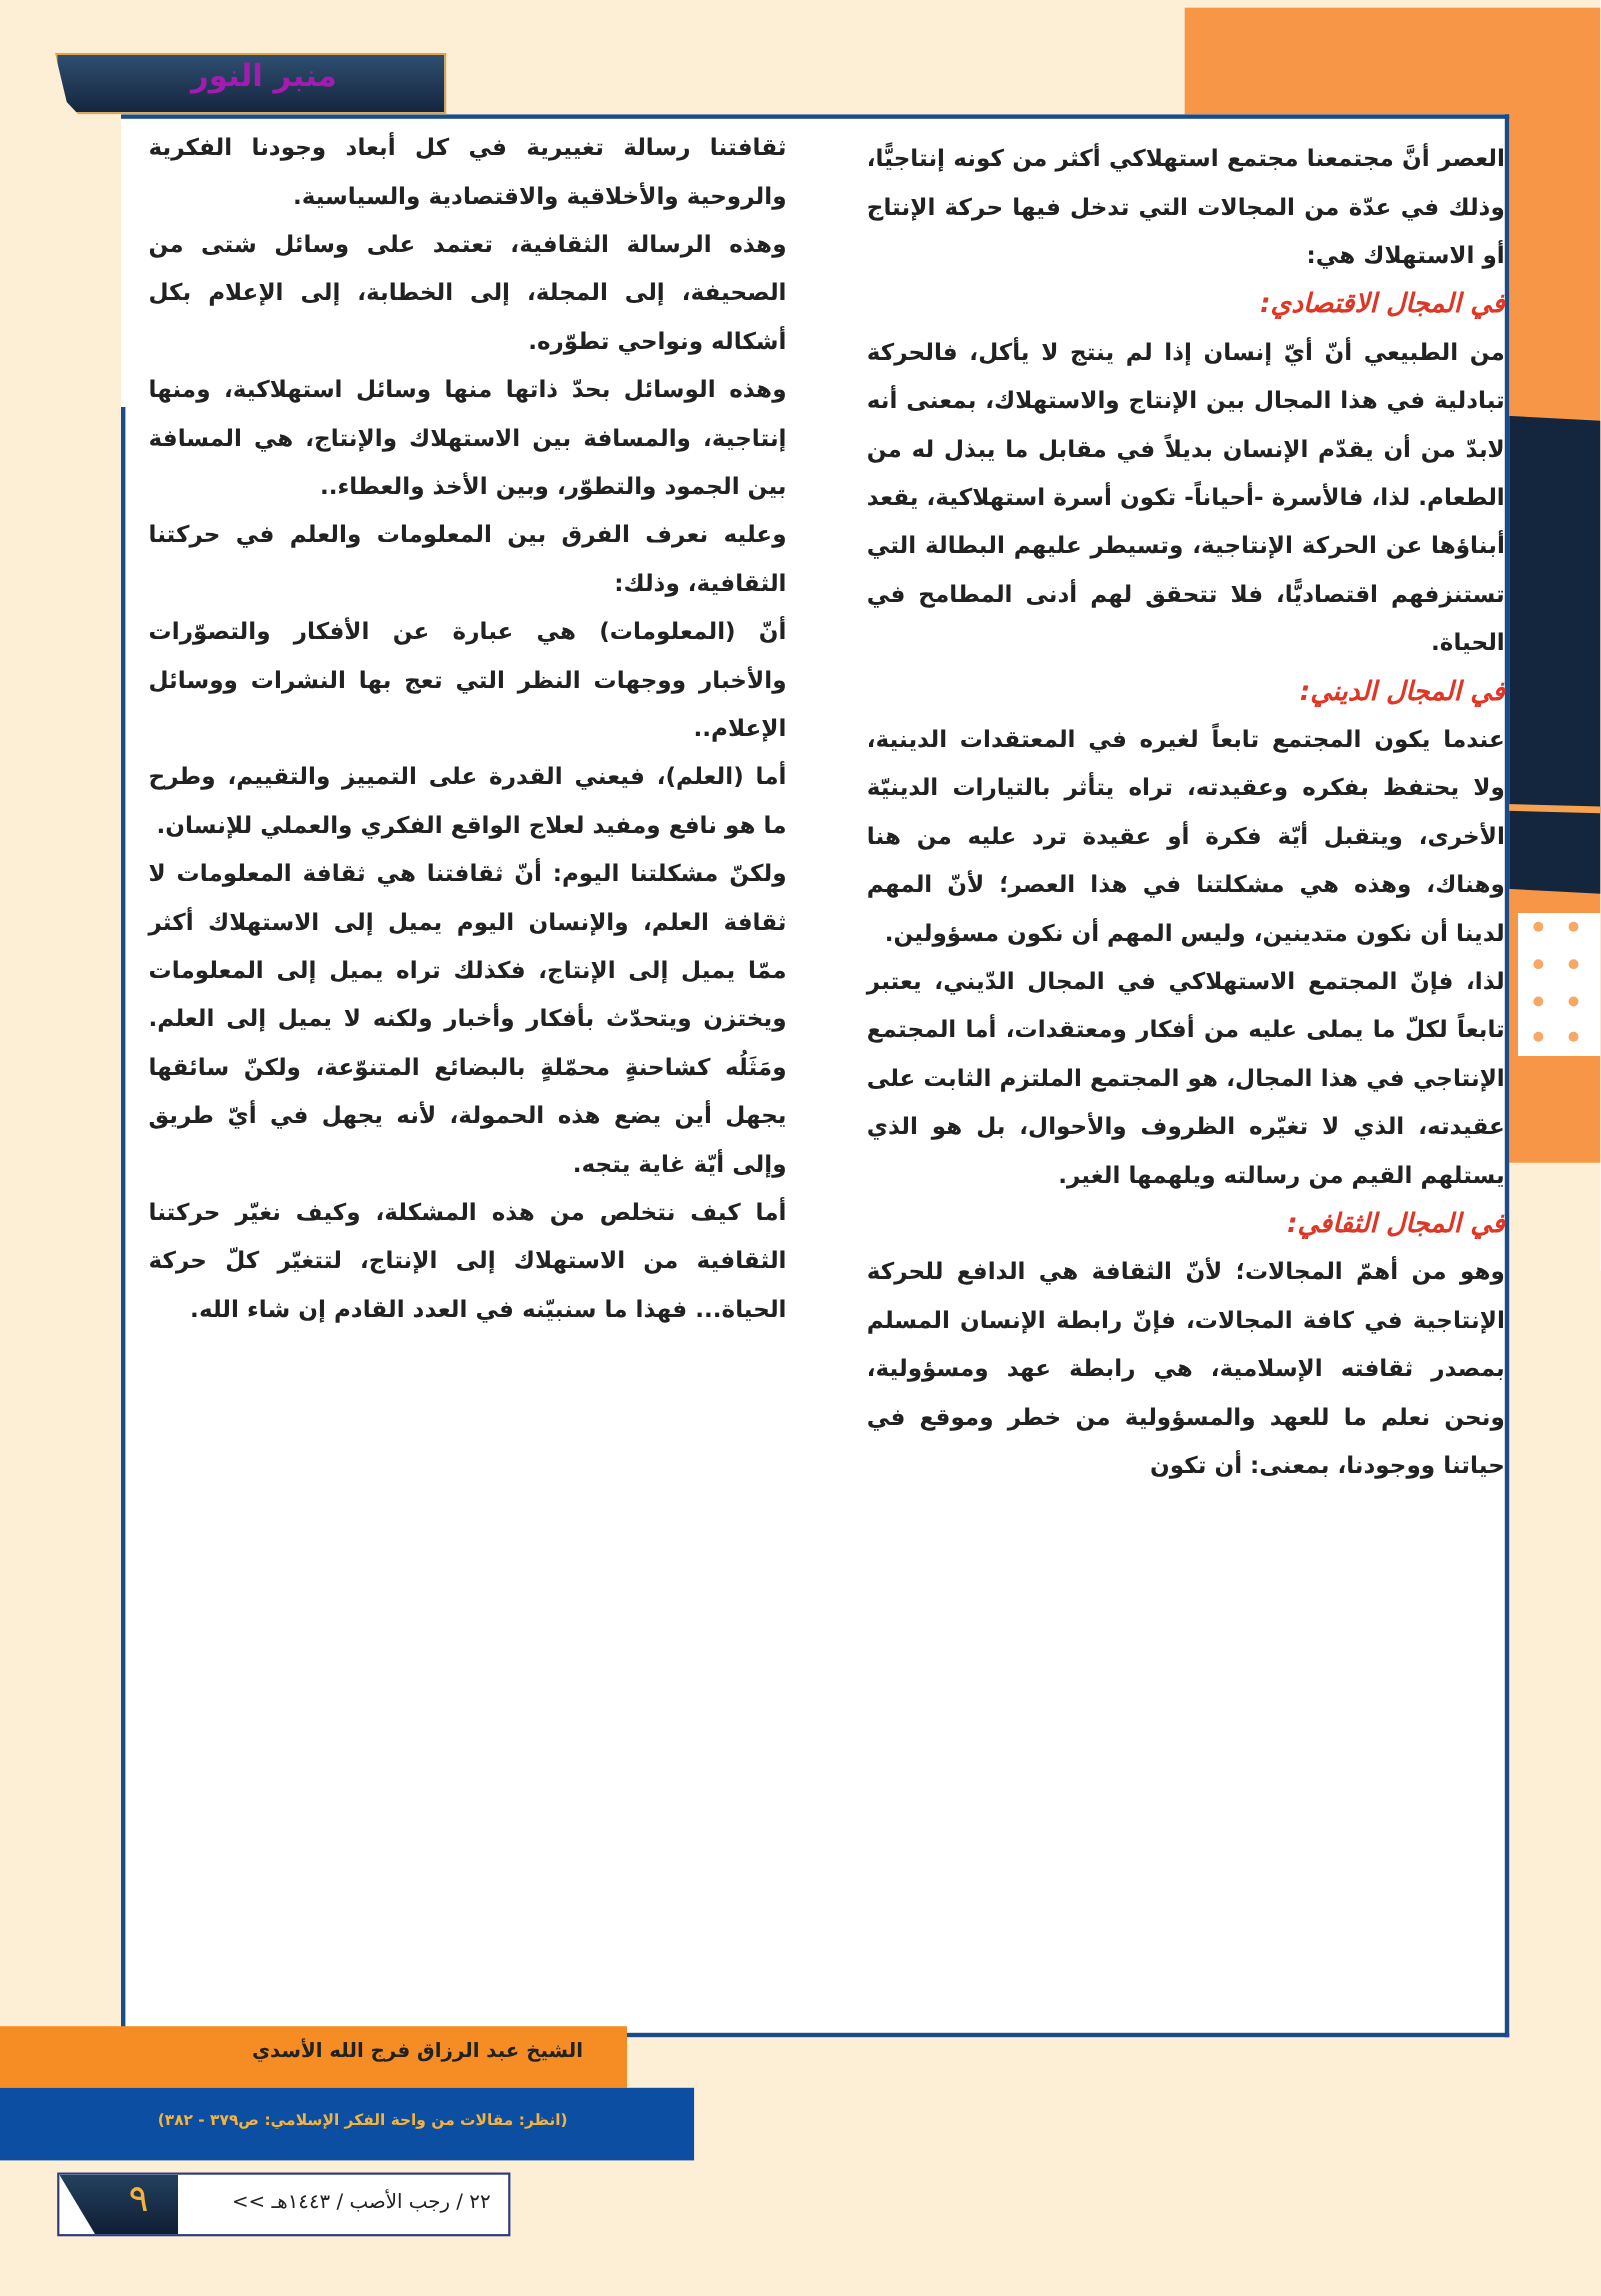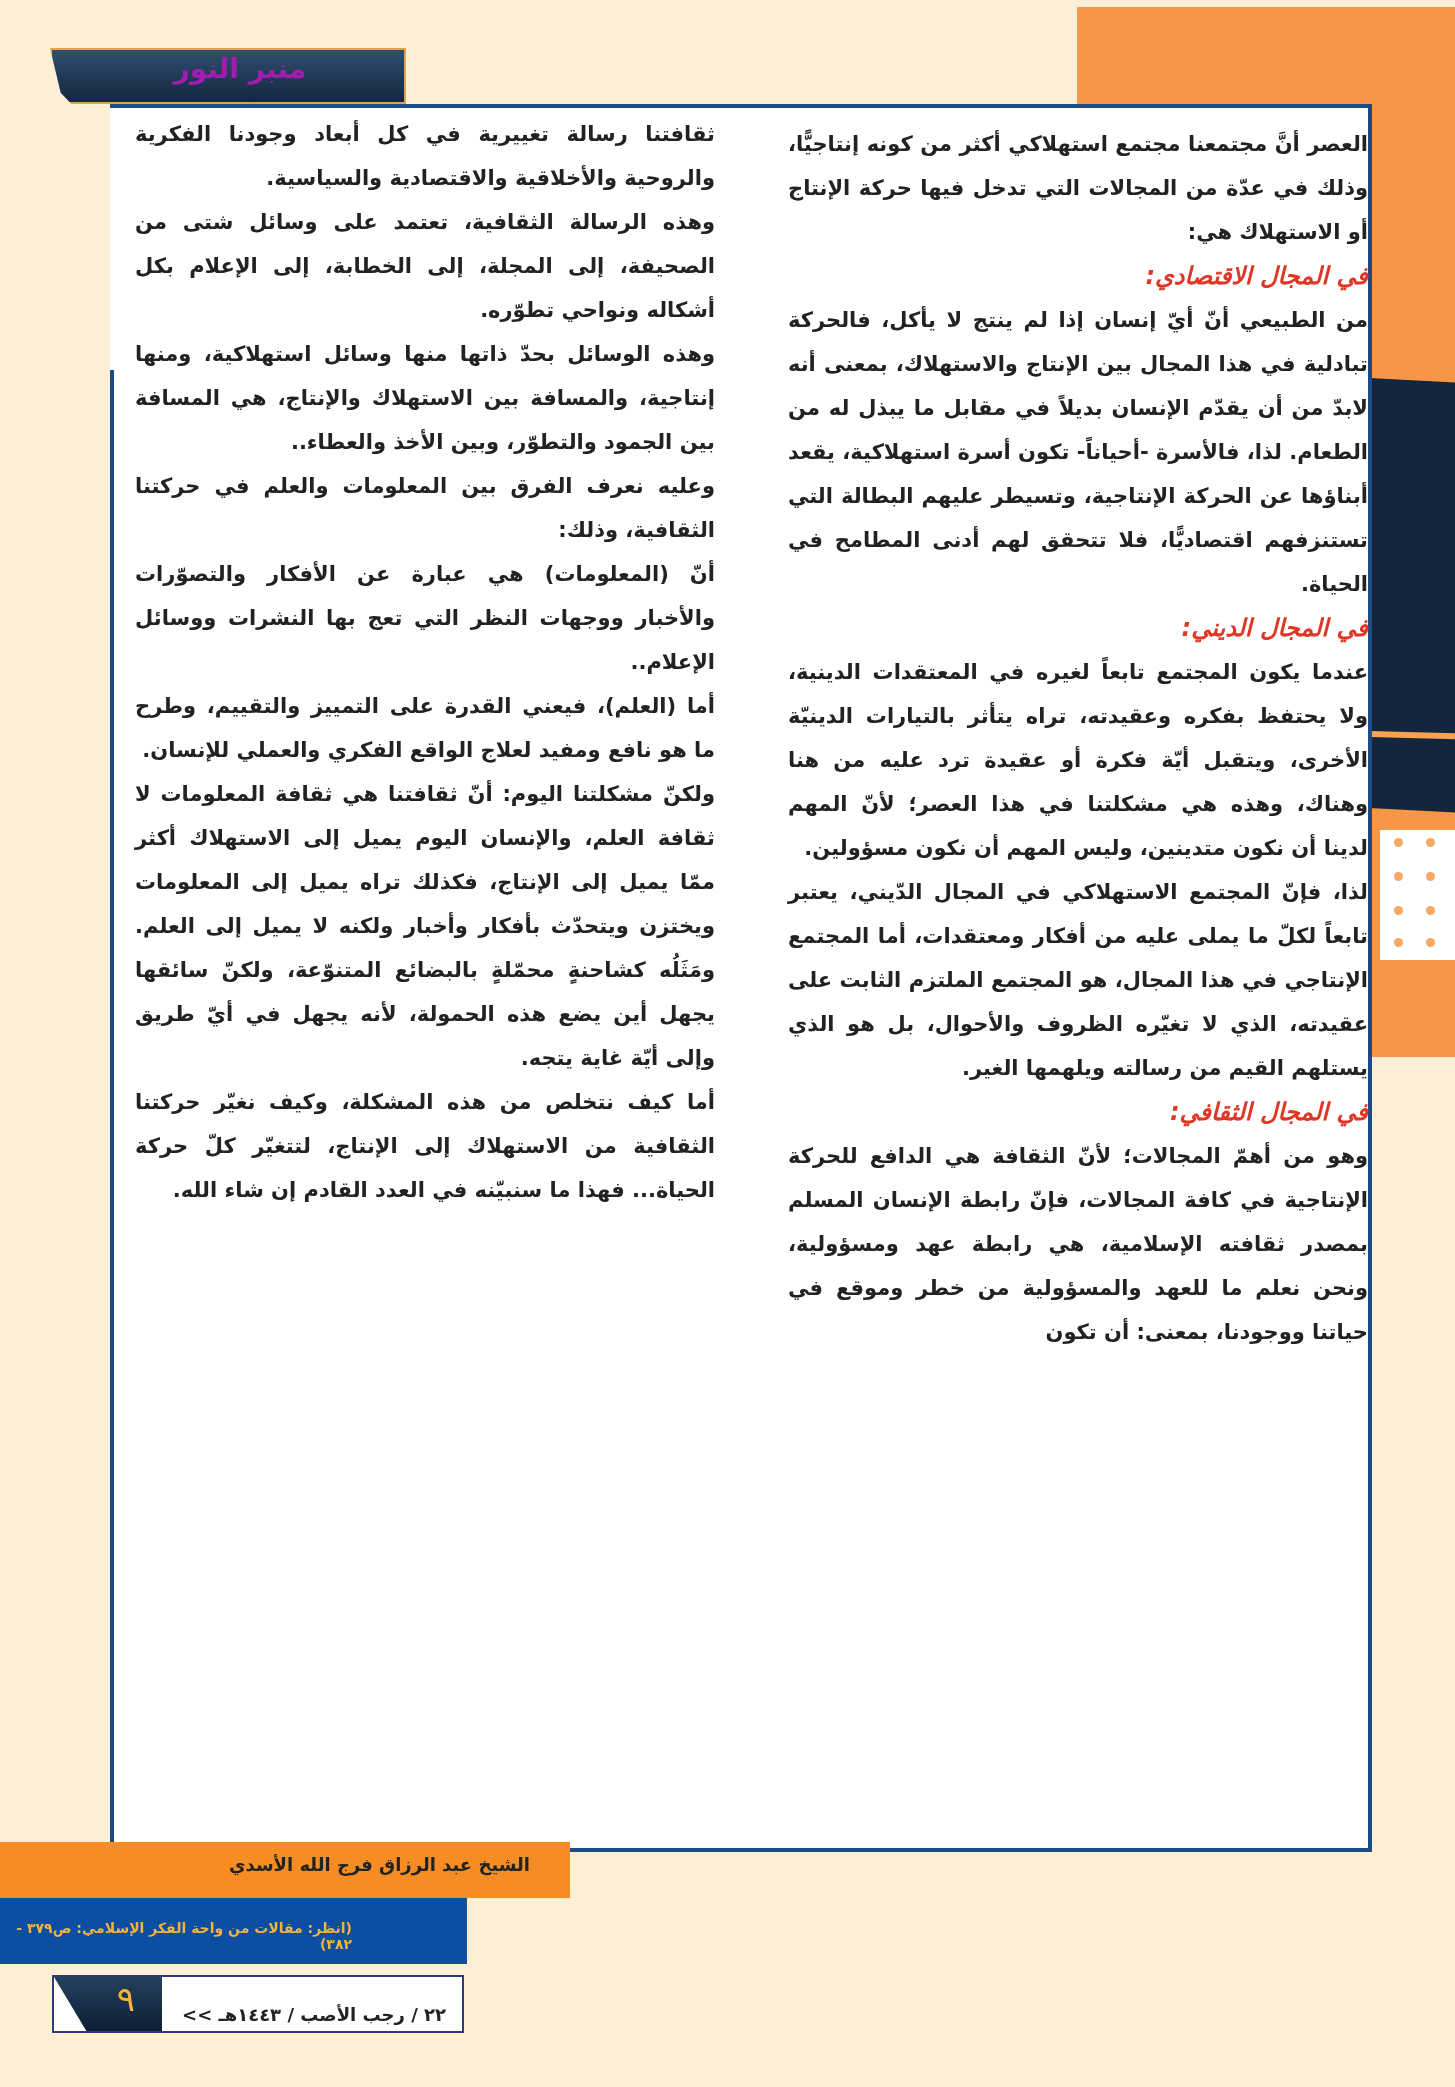--- a/index.html
+++ b/index.html
@@ -43,21 +43,21 @@
   .col .heading { color:#e03626; font-size:24px;font-style:italic; }
 
   .author-bar {
     position:absolute; left:0; top:1842px; width:570px; height:56px;
     background:#f58d24; direction:rtl;
   }
   .author-name {
     position:absolute; right:40px; top:12px; color:#222; font-weight:bold; font-size:18px;
   }
   .source-bar {
-    position:absolute; left:0; top:1898px; width:467px; height:66px;
+    position:absolute; left:0; top:1898px; width:631px; height:66px;
     background:#0b4ea2; direction:rtl;
   }
   .source-text {
     position:absolute; right:115px; top:22px; color:#f6b33c; font-weight:bold; font-size:14px;
   }
 
   .footer {
     position:absolute; left:52px; top:1975px; width:408px; height:54px;
     background:#fff; border:2px solid #303a7a;
   }
@@ -65,21 +65,21 @@
     position:absolute; left:0; top:0; width:108px; height:54px;
     background:linear-gradient(#24405f,#0f1e33);
     clip-path:polygon(0 0,100% 0,100% 100%,30% 100%);
   }
   .page-num {
     position:absolute; left:44px; top:2px; width:56px; text-align:center;
     color:#f6b33c; font-size:34px; font-family:"DejaVu Sans", sans-serif;
   }
   .issue-text {
     position:absolute; left:112px; top:14px; width:280px; direction:rtl; 
-    color:#222; font-size:18px; font-weight:bold;margin-top:13px;
+    color:#222; font-size:18px; font-weight:normal;
   }
 </style>
 </head>
 <body>
 
 <div class="orange-block"></div>
 <div class="navy-band"></div>
 <div class="orange-stripe"></div>
 <div class="dots">
   <span class="dot" style="left:14px;top:8px"></span>

